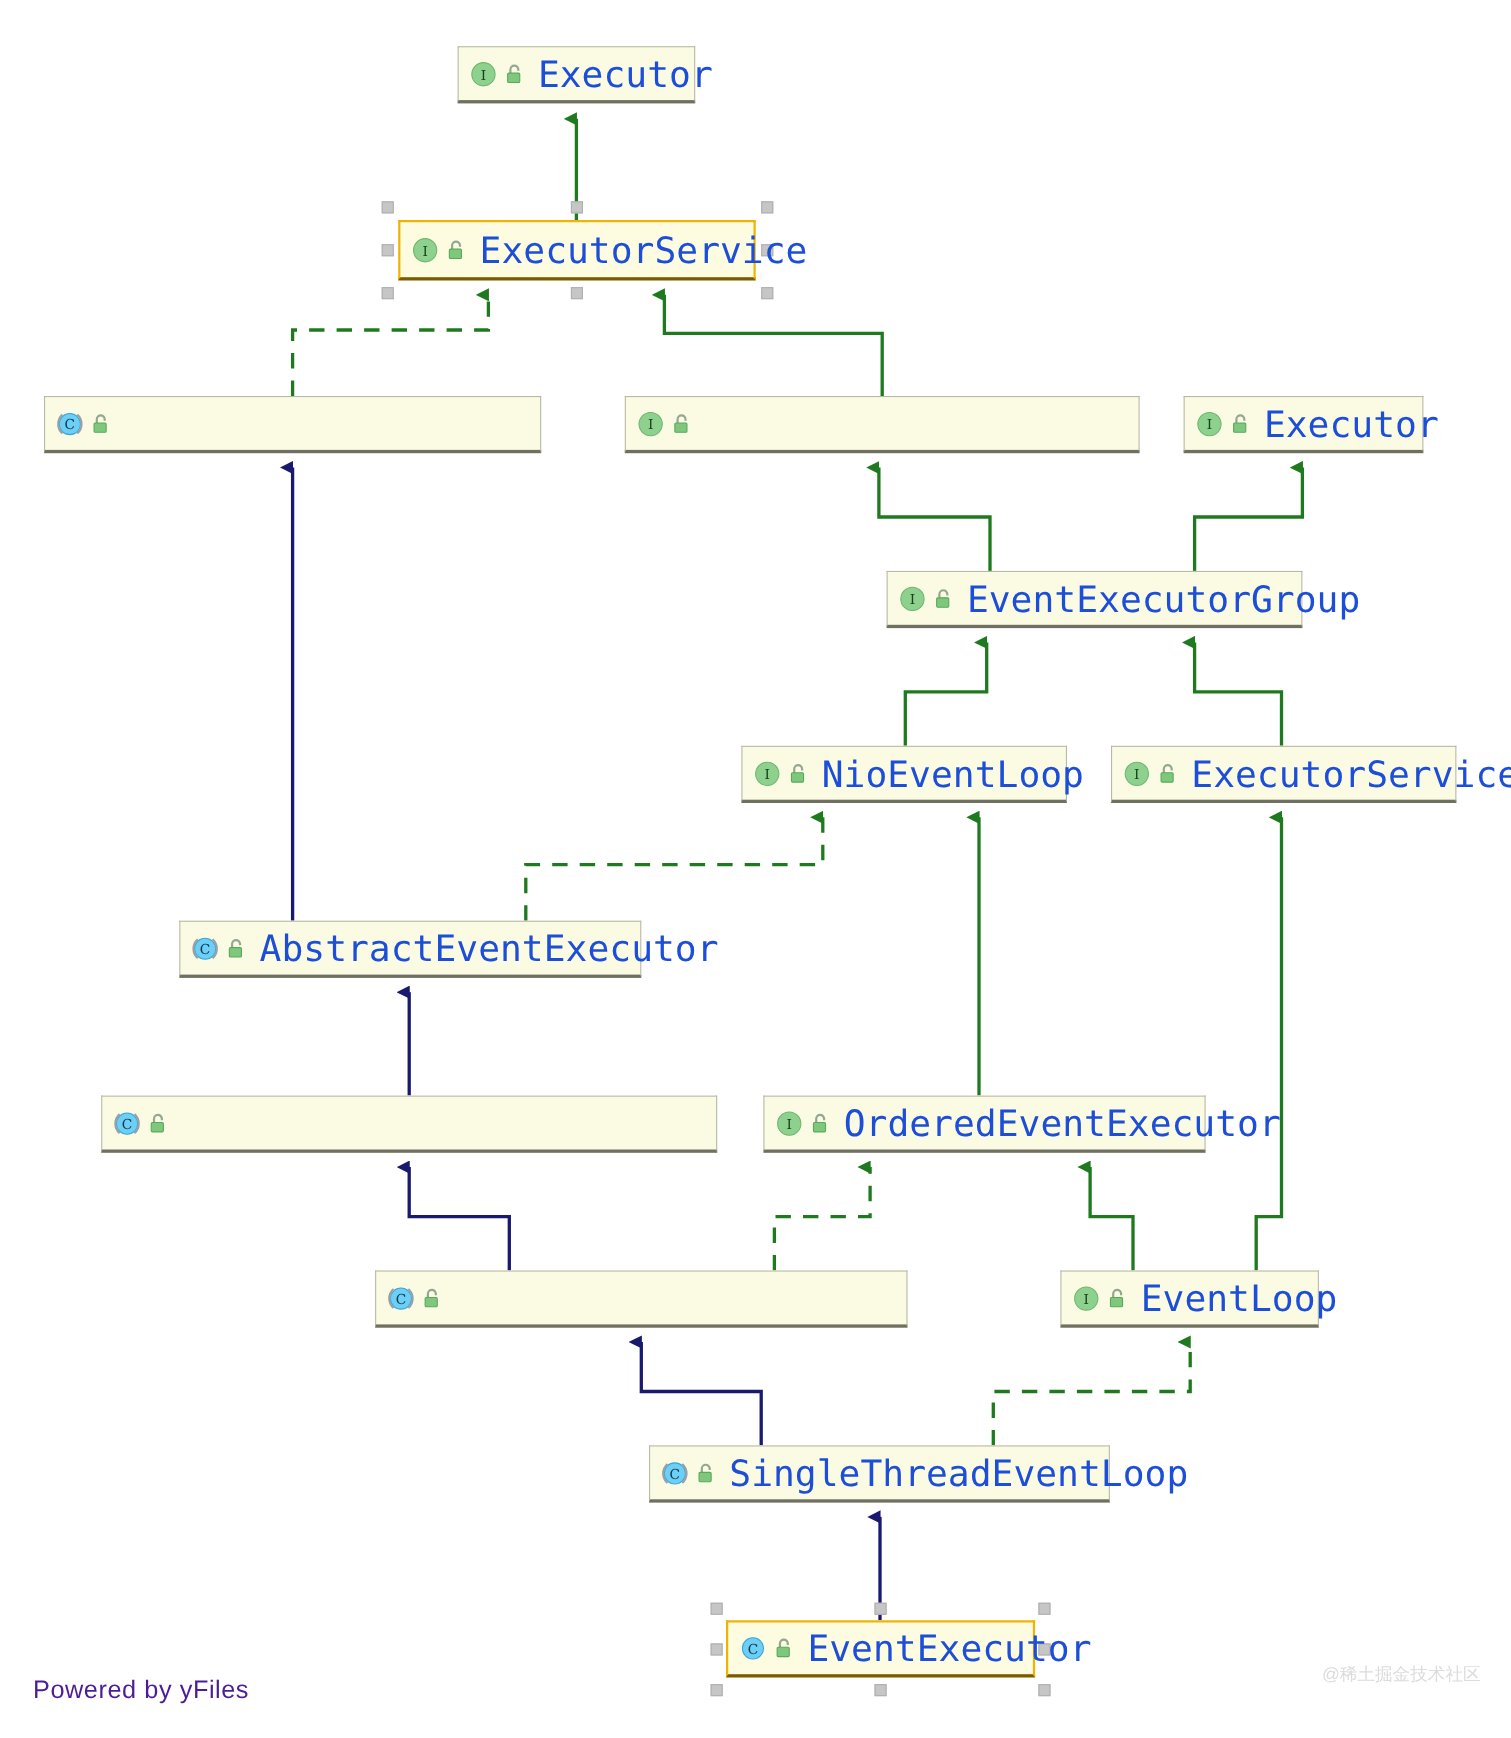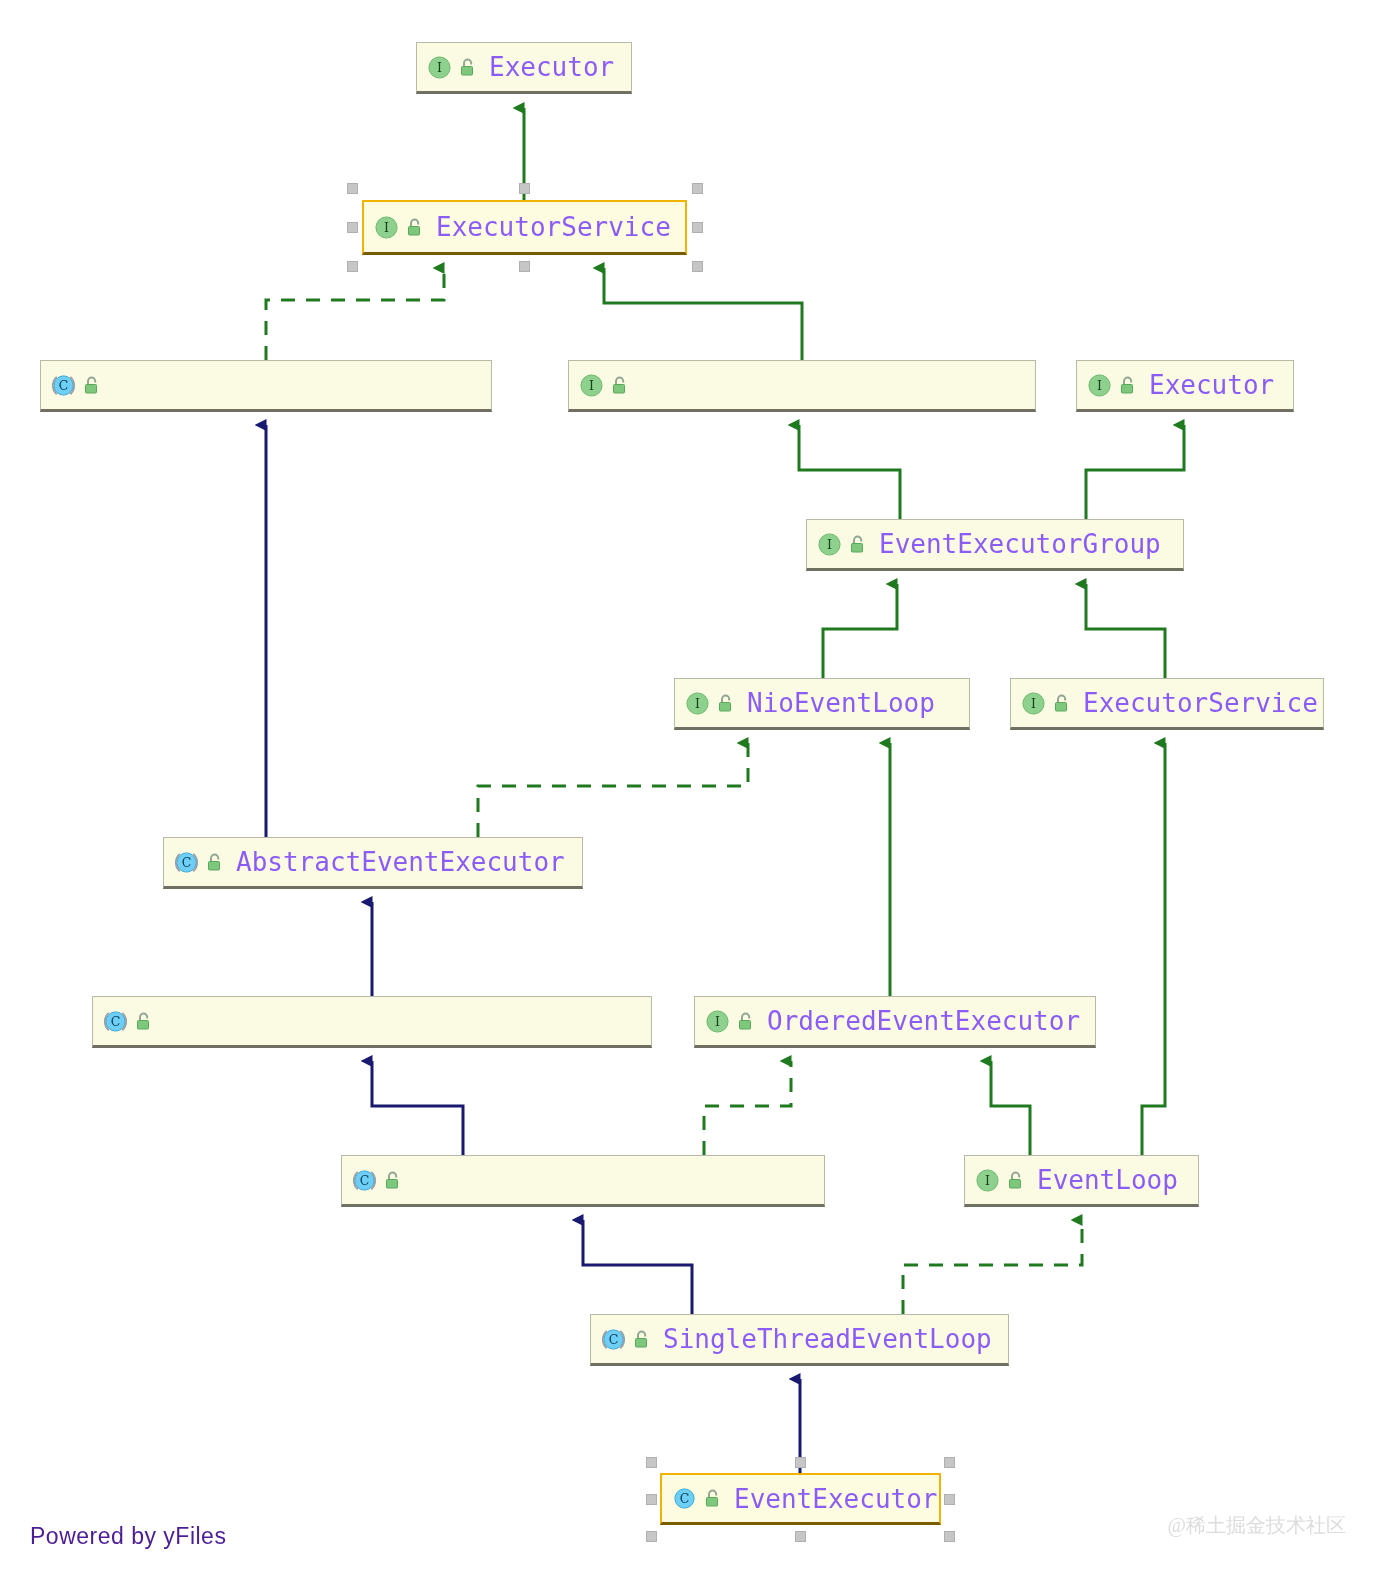--- a/index.html
+++ b/index.html
@@ -51,26 +51,26 @@
     height: 25px;
     flex: 0 0 auto;
   }
   .lock-icon {
     width: 18px;
     height: 19px;
     flex: 0 0 auto;
   }
   .node-label {
     font-family: "DejaVu Sans Mono", monospace;
-    font-size: 26px;
-    color: #8b5cf6;
+    font-size: 33px;
+    color: #1d4ed8;
     letter-spacing: 0px;
     line-height: 1;
     flex: 1 1 auto;
-    text-align: left;
+    text-align: right;
     padding-right: 4px;
   }
   .handle {
     position: absolute;
     width: 11px;
     height: 11px;
     background: #c6c6c6;
     border: 1px solid #b0b0b0;
     box-sizing: border-box;
   }
@@ -80,22 +80,22 @@
     top: 1523px;
     font-family: "Liberation Sans", sans-serif;
     font-size: 23px;
     color: #4c1d95;
     letter-spacing: 0.5px;
   }
   .watermark-right {
     position: absolute;
     right: 28px;
     top: 1512px;
-    font-family: Liberation Serif, serif;
-    font-size: 20px;
+    font-family: Liberation Sans, sans-serif;
+    font-size: 16px;
     color: #dcdcdc;
   }
 </style>
 </head>
 <body>
 
 <div id="canvas">
 
   <svg id="edge-layer" viewBox="0 0 1374 1580">
     <defs>

